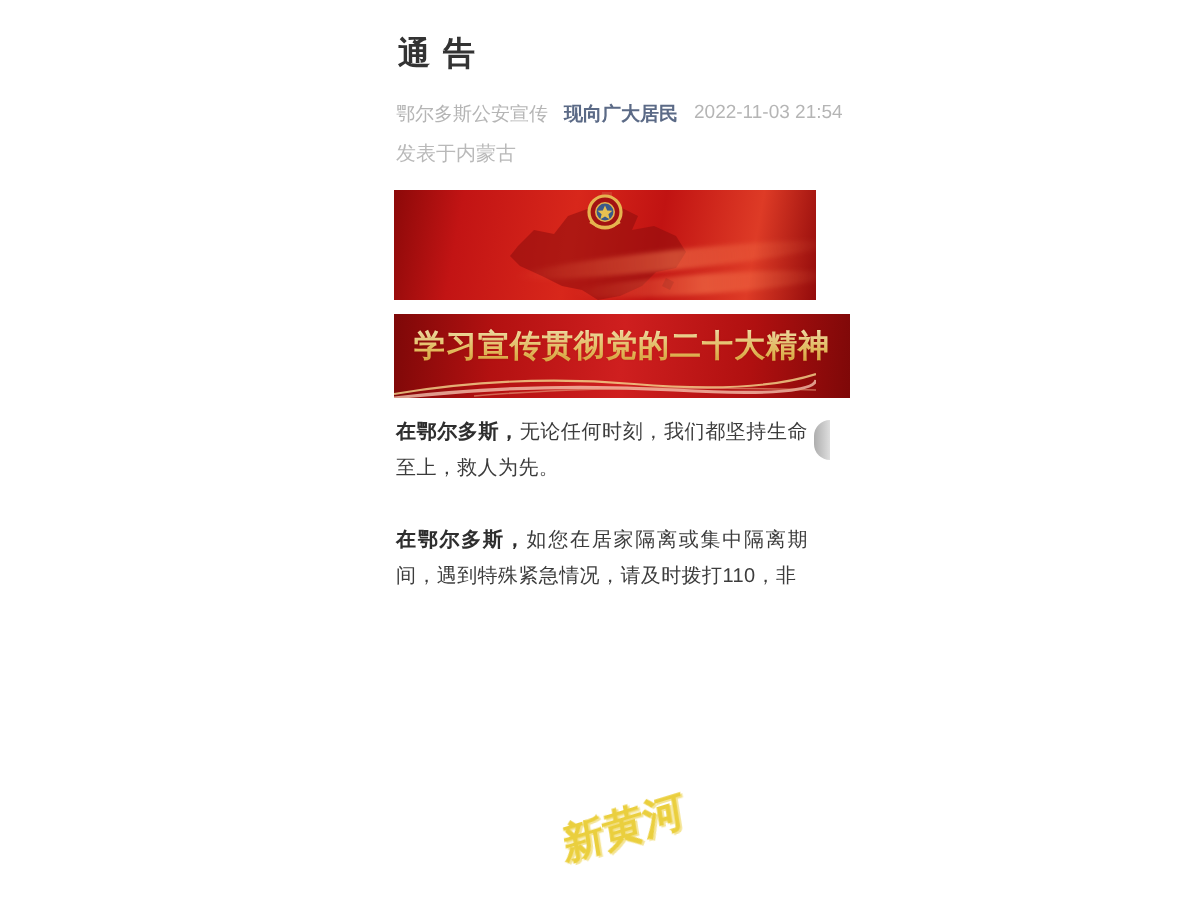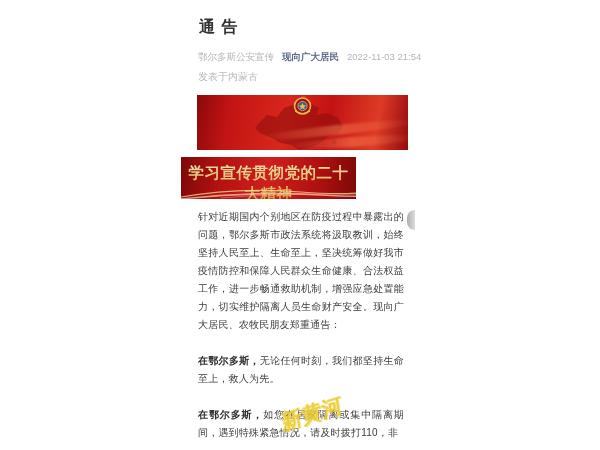--- a/index.html
+++ b/index.html
@@ -28,21 +28,21 @@
   }
   .hero-top .streak{
     position:absolute;height:10px;width:160px;border-radius:50%;
     background:linear-gradient(90deg,rgba(255,120,80,0) 0%,rgba(255,140,90,.45) 50%,rgba(255,120,80,0) 100%);
     filter:blur(1px);
   }
   .hero-top .s1{left:60px;top:30px;transform:rotate(-6deg);}
   .hero-top .s2{left:90px;top:42px;transform:rotate(-4deg);width:130px;}
   .hero-top svg{position:absolute;left:0;top:0;}
   .hero-band{
-    position:absolute;left:181px;top:157px;width:175px;height:42px;overflow:hidden;
+    position:absolute;left:197px;top:157px;width:228px;height:42px;overflow:hidden;
     background:linear-gradient(95deg,#7e0808 0%,#b31111 22%,#cf1f1f 50%,#b01010 78%,#7e0808 100%);
   }
   .hero-band .slogan{
     position:absolute;left:0;top:6px;width:100%;text-align:center;
     font-family:"Liberation Serif", serif;font-weight:700;font-size:15.5px;letter-spacing:.5px;
     background:linear-gradient(#fdeeb4 10%,#f3cf6e 55%,#dfa83c 95%);
     -webkit-background-clip:text;background-clip:text;color:transparent;
     text-shadow:0 0 1px rgba(120,60,0,.15);
   }
   .hero-band svg{position:absolute;left:0;bottom:0;}
@@ -103,21 +103,20 @@
   <figure class="hero-band" style="margin:0">
     <div class="slogan">学习宣传贯彻党的二十大精神</div>
     <svg width="211" height="16" viewBox="0 0 211 16">
       <path d="M0,14 Q60,4 120,9 T211,4" stroke="#f5d88e" stroke-width="1.1" fill="none" opacity=".8"></path>
       <path d="M0,16 Q70,8 140,12 T211,7" stroke="#ffd9c2" stroke-width="1.6" fill="none" opacity=".7"></path>
       <path d="M40,15 Q110,9 211,12" stroke="#e9a07e" stroke-width=".8" fill="none" opacity=".6"></path>
     </svg>
   </figure>
 
   <div class="body-text">
-    <p><b></b><span>针对近期国内个别地区在防疫过程中暴露出的问题，鄂尔多斯市政法系统将汲取教训，始终坚持人民至上、生命至上，坚决统筹做好我市疫情防控和保障人民群众生命健康、合法权益工作，进一步畅通救助机制，增强应急处置能力，切实维护隔离人员生命财产安全。现向广大居民、农牧民朋友郑重通告：</span></p>
     <p><b>在鄂尔多斯，</b><span>无论任何时刻，我们都坚持生命至上，救人为先。</span></p>
     <p><b>在鄂尔多斯，</b><span>如您在居家隔离或集中隔离期间，遇到特殊紧急情况，请及时拨打110，非</span></p>
   </div>
 
   <div class="scroll-thumb"></div>
 
   <div class="watermark">新黄河</div>
 
 </div>
 

